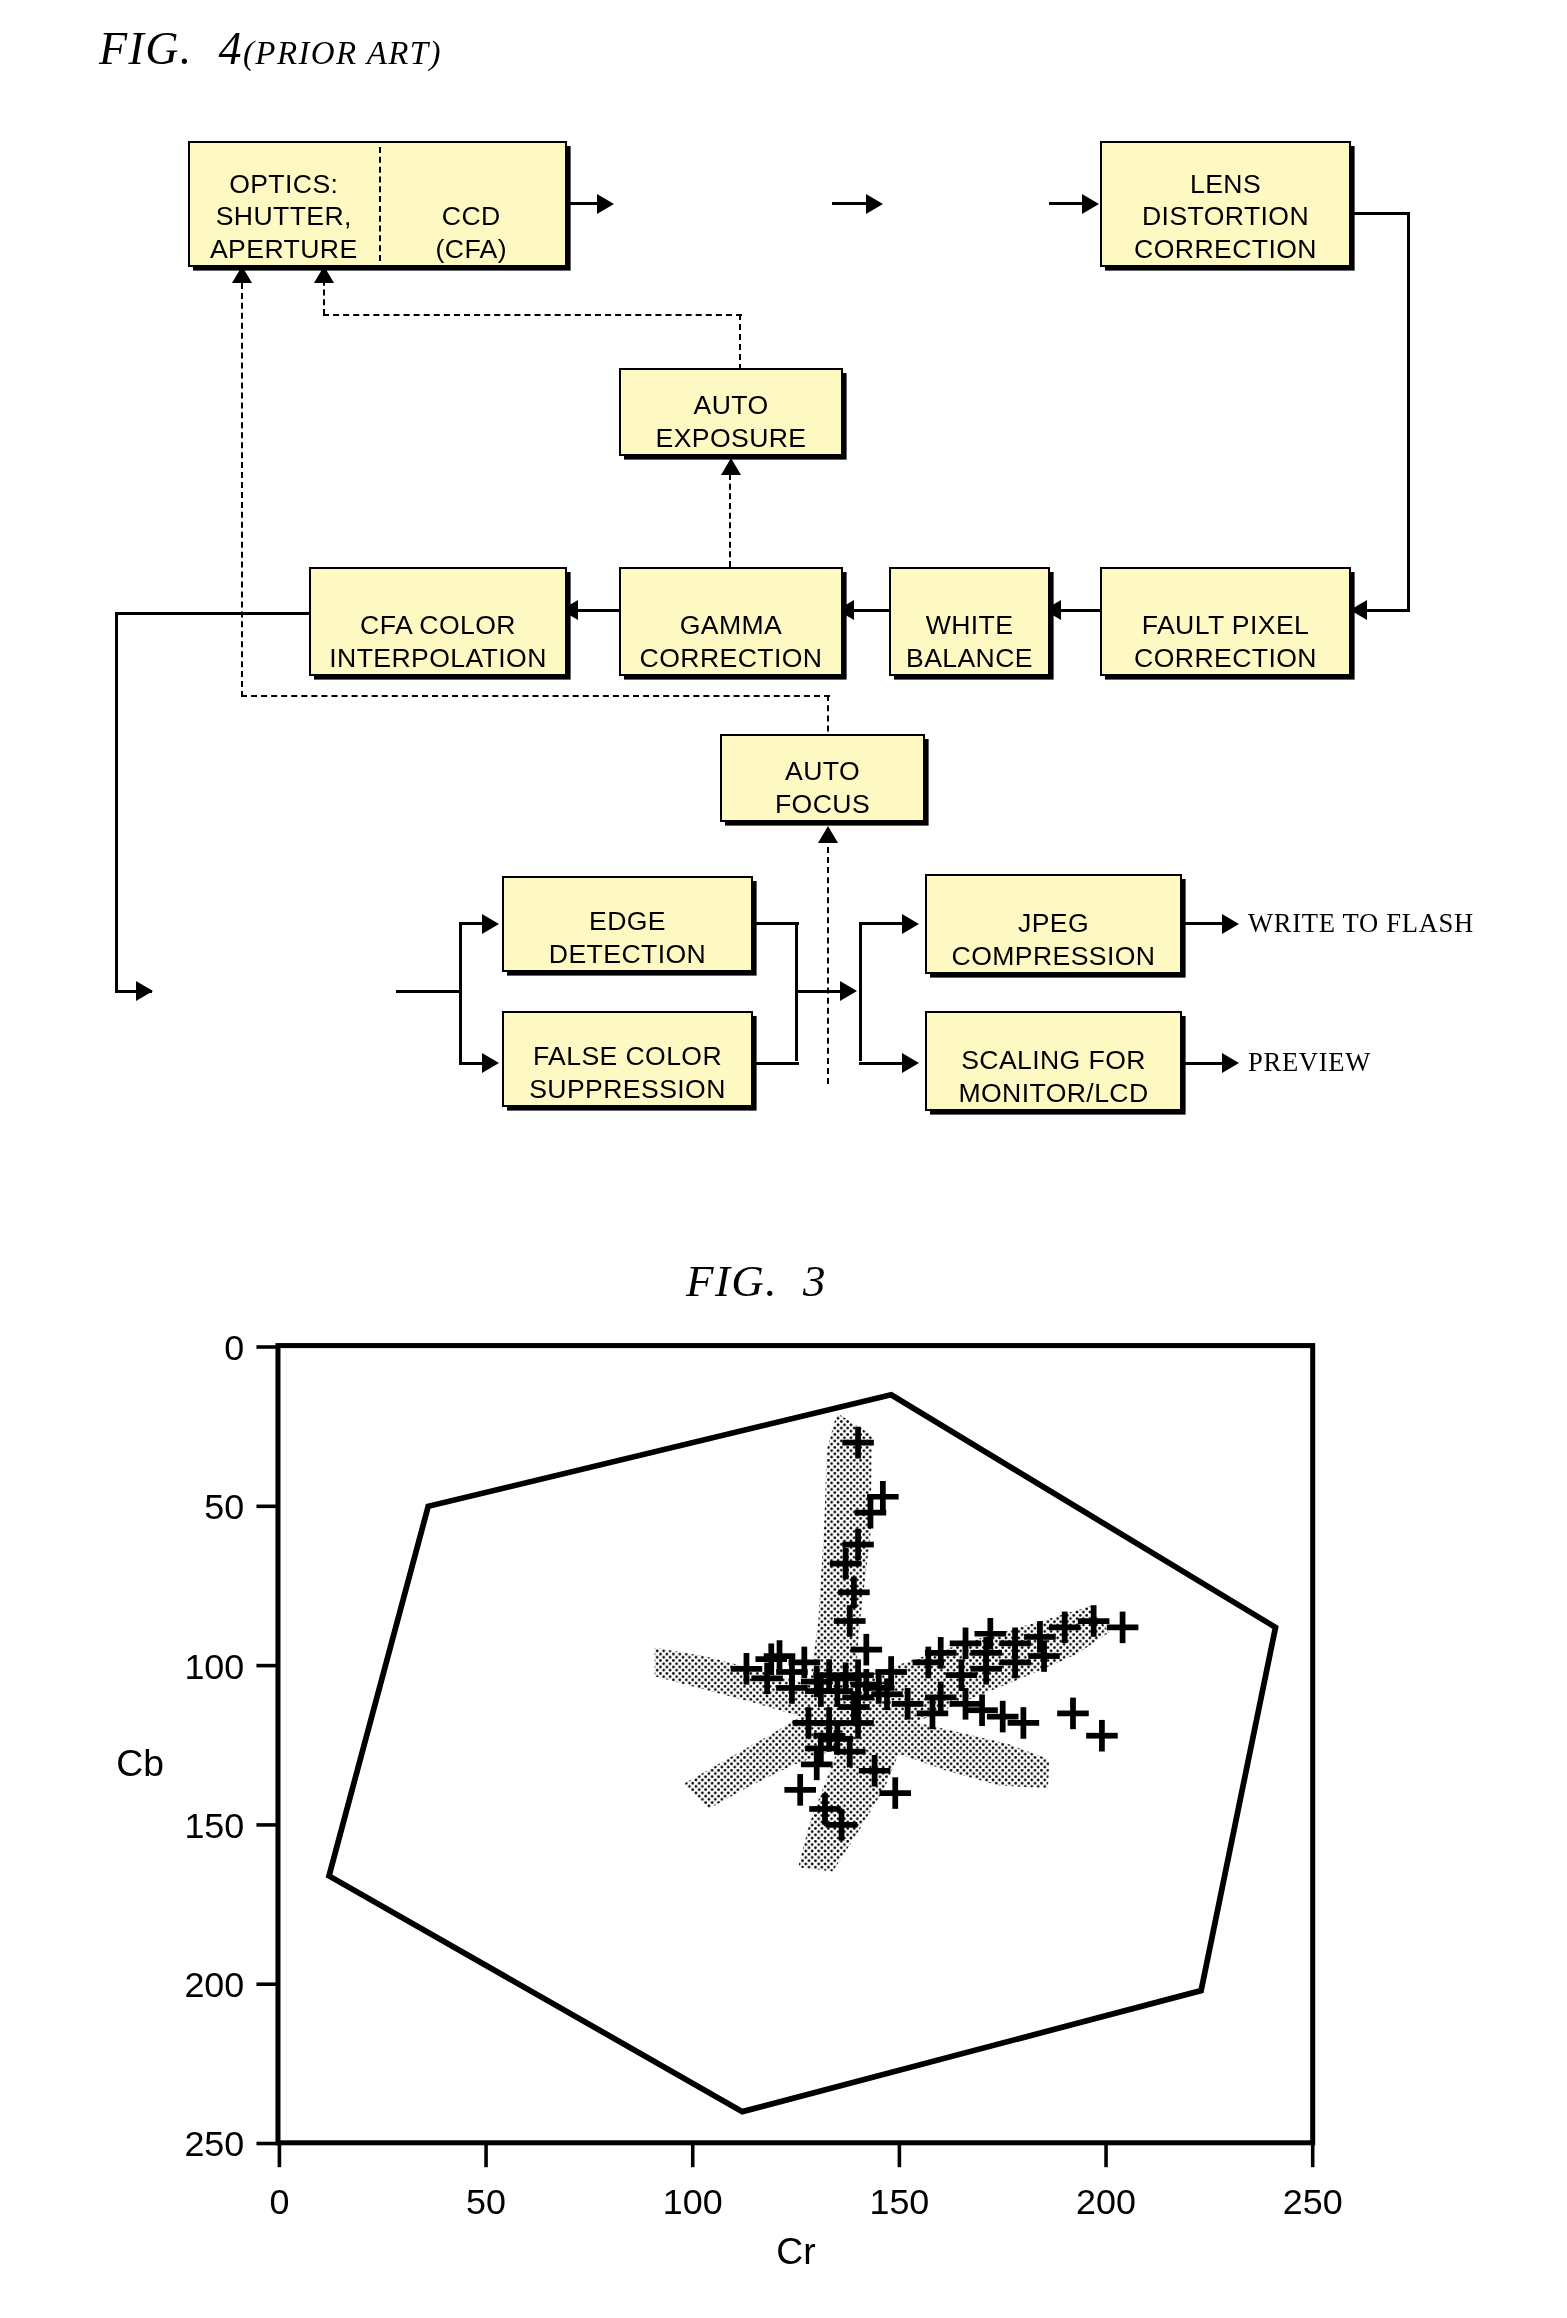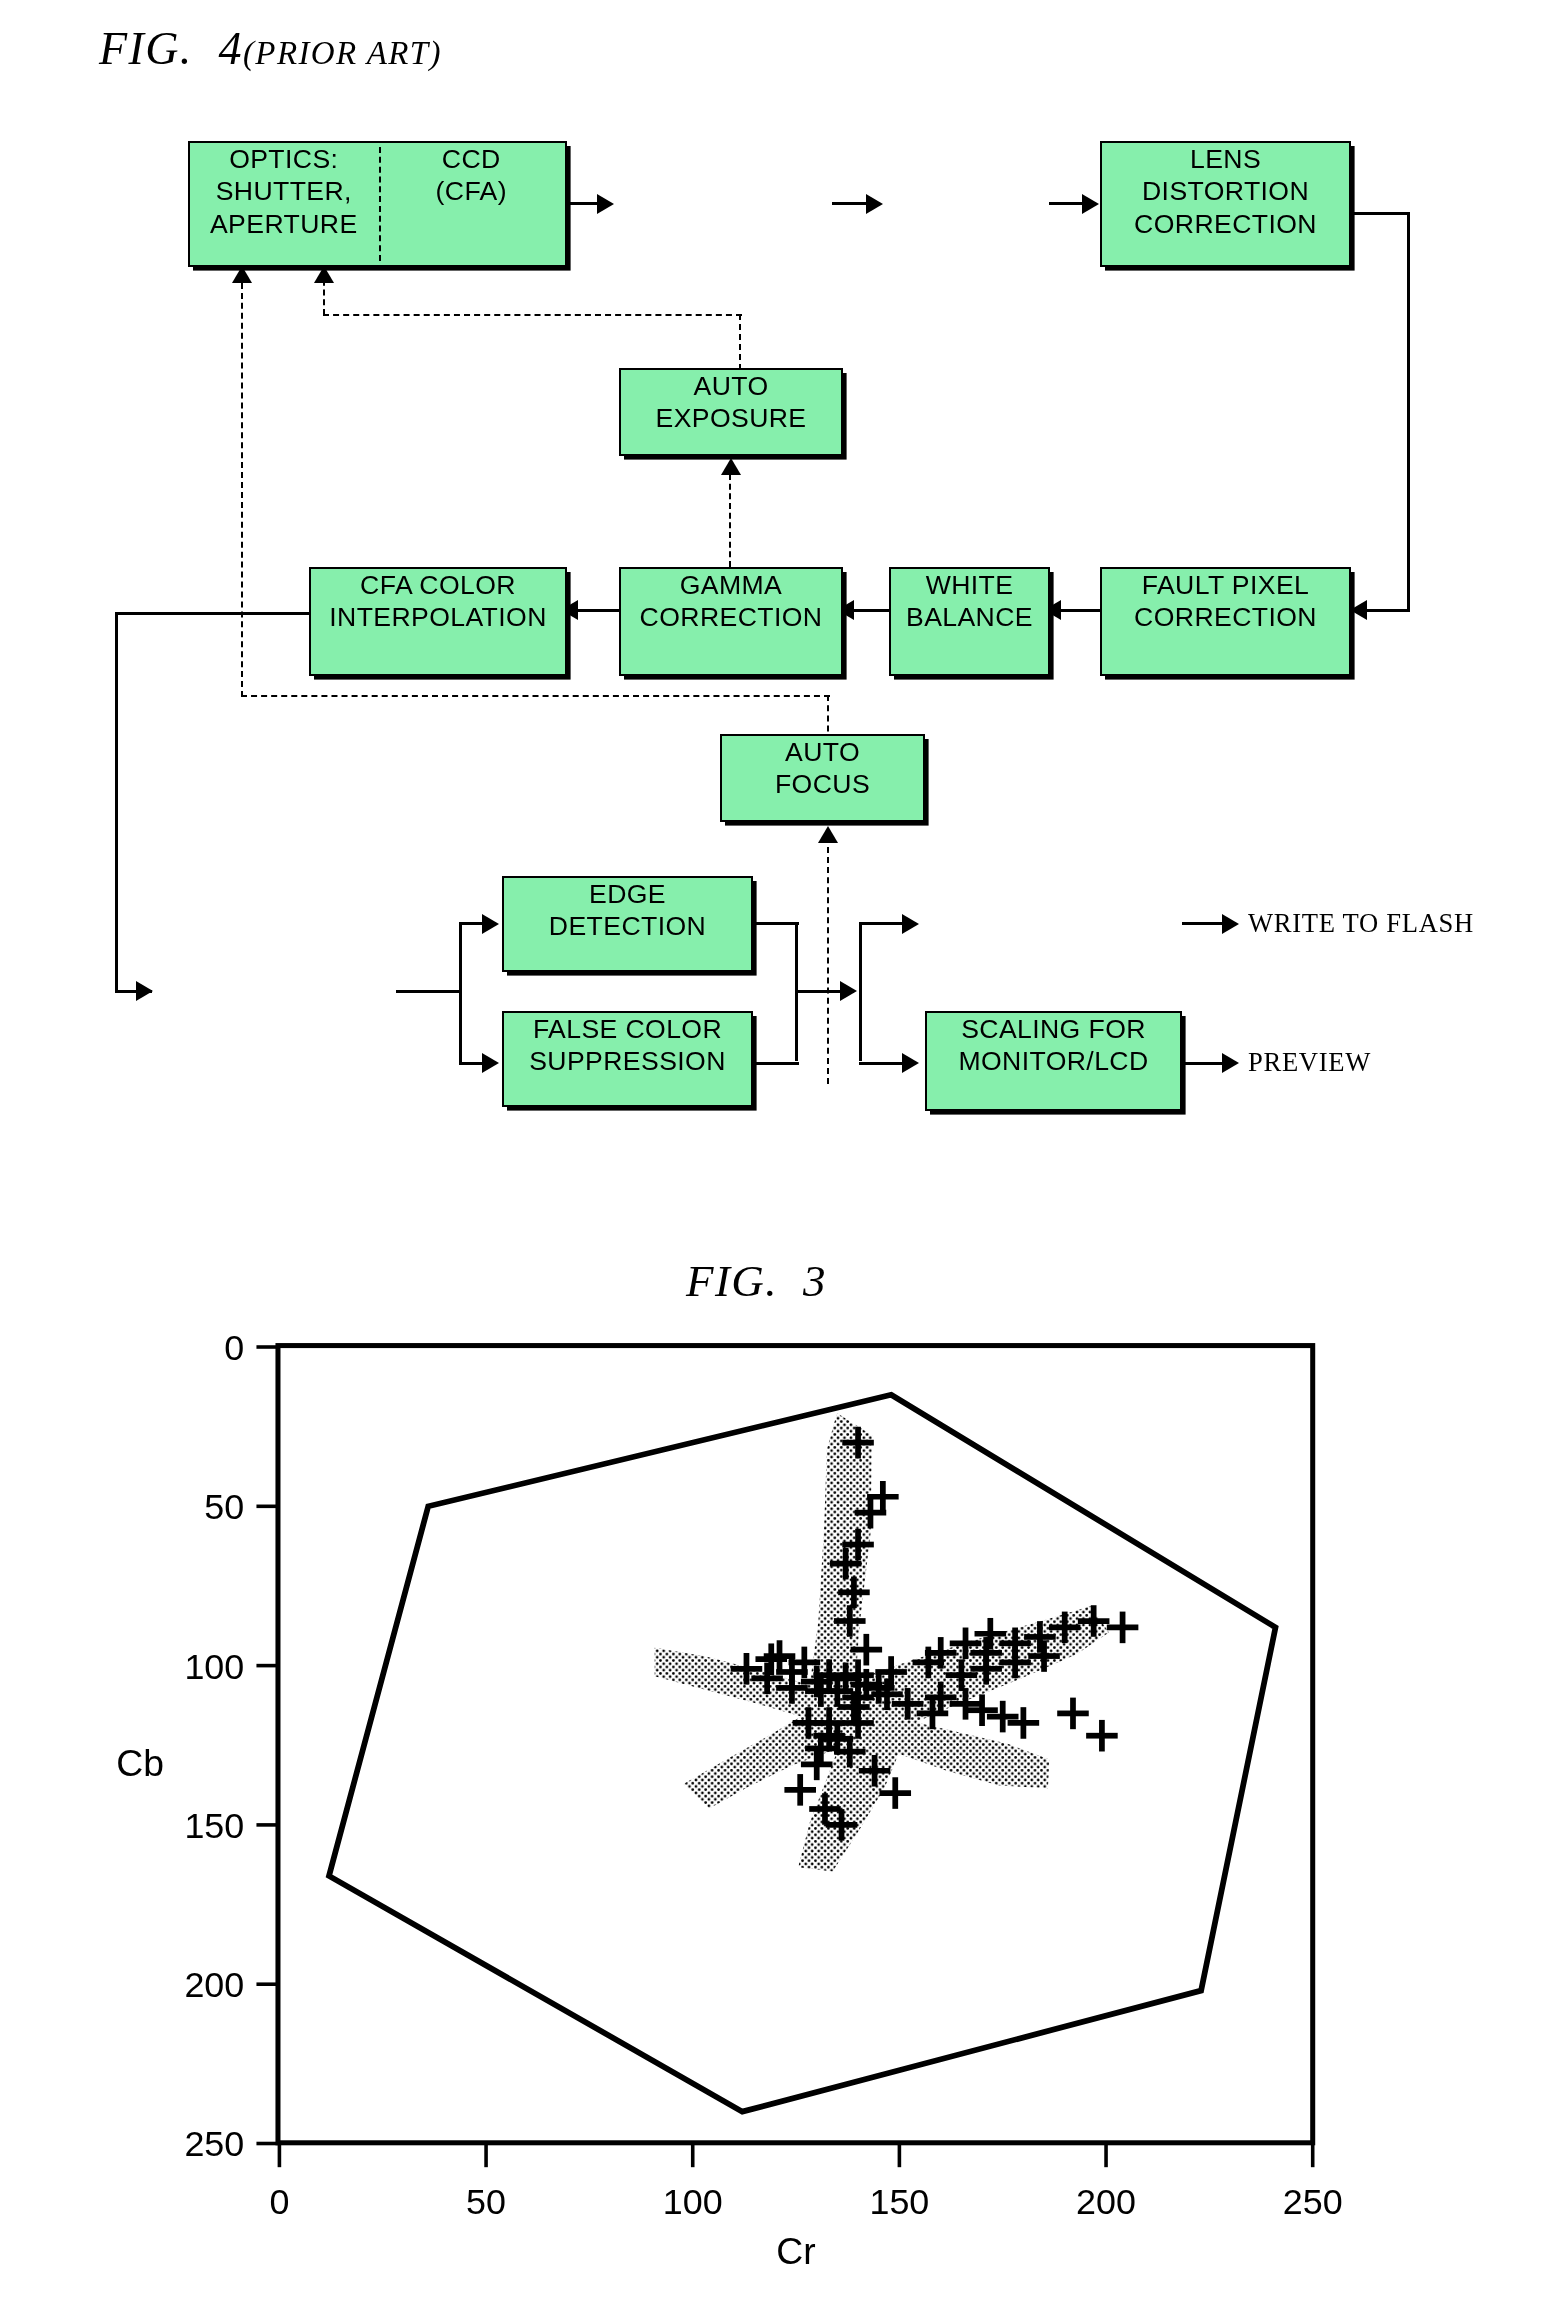--- a/index.html
+++ b/index.html
@@ -23,23 +23,23 @@
   }
   #fig2-title{left:99px;top:21.5px;font-size:46px;letter-spacing:1.4px;}
   #fig2-title .sub{font-size:33px;}
   #fig3-title{left:686px;top:1255px;font-size:45px;letter-spacing:1.4px;}
 
   
   .node{
     position:absolute;
     box-sizing:border-box;
     border:2.9px solid #000;
-    background:#86efac;
+    background:#fef9c3;
     display:flex;
-    align-items:flex-start;
+    align-items:flex-end;
     justify-content:center;
     text-align:center;
     font-size:26.6px;
     line-height:1.22;
     letter-spacing:0.4px;
     font-family:"Liberation Sans", sans-serif;
     white-space:pre-line;
     z-index:5;
   }
   .node .lbl{display:block;width:100%;padding:0 4.3px;}
@@ -178,20 +178,24 @@
   <div class="node shadow" style="left:502px;top:876px;width:251px;height:96px;">
     <span class="lbl">EDGE
 DETECTION</span>
   </div>
 
   <div class="node shadow" style="left:502px;top:1011px;width:251px;height:96px;">
     <span class="lbl">FALSE COLOR
 SUPPRESSION</span>
   </div>
 
+  <div class="node shadow" style="left:925px;top:874px;width:257px;height:100px;">
+    <span class="lbl">JPEG
+COMPRESSION</span>
+  </div>
 
   <div class="node shadow" style="left:925px;top:1011px;width:257px;height:100px;">
     <span class="lbl">SCALING FOR
 MONITOR/LCD</span>
   </div>
 
   <div class="ln h" style="left:396px;top:990px;width:66px;"></div>
   <div class="ln v" style="left:459px;top:922px;height:142px;"></div>
   <div class="ln h" style="left:459px;top:922px;width:30px;"></div>
   <div class="arrow r" style="left:482px;top:914px;"></div>

